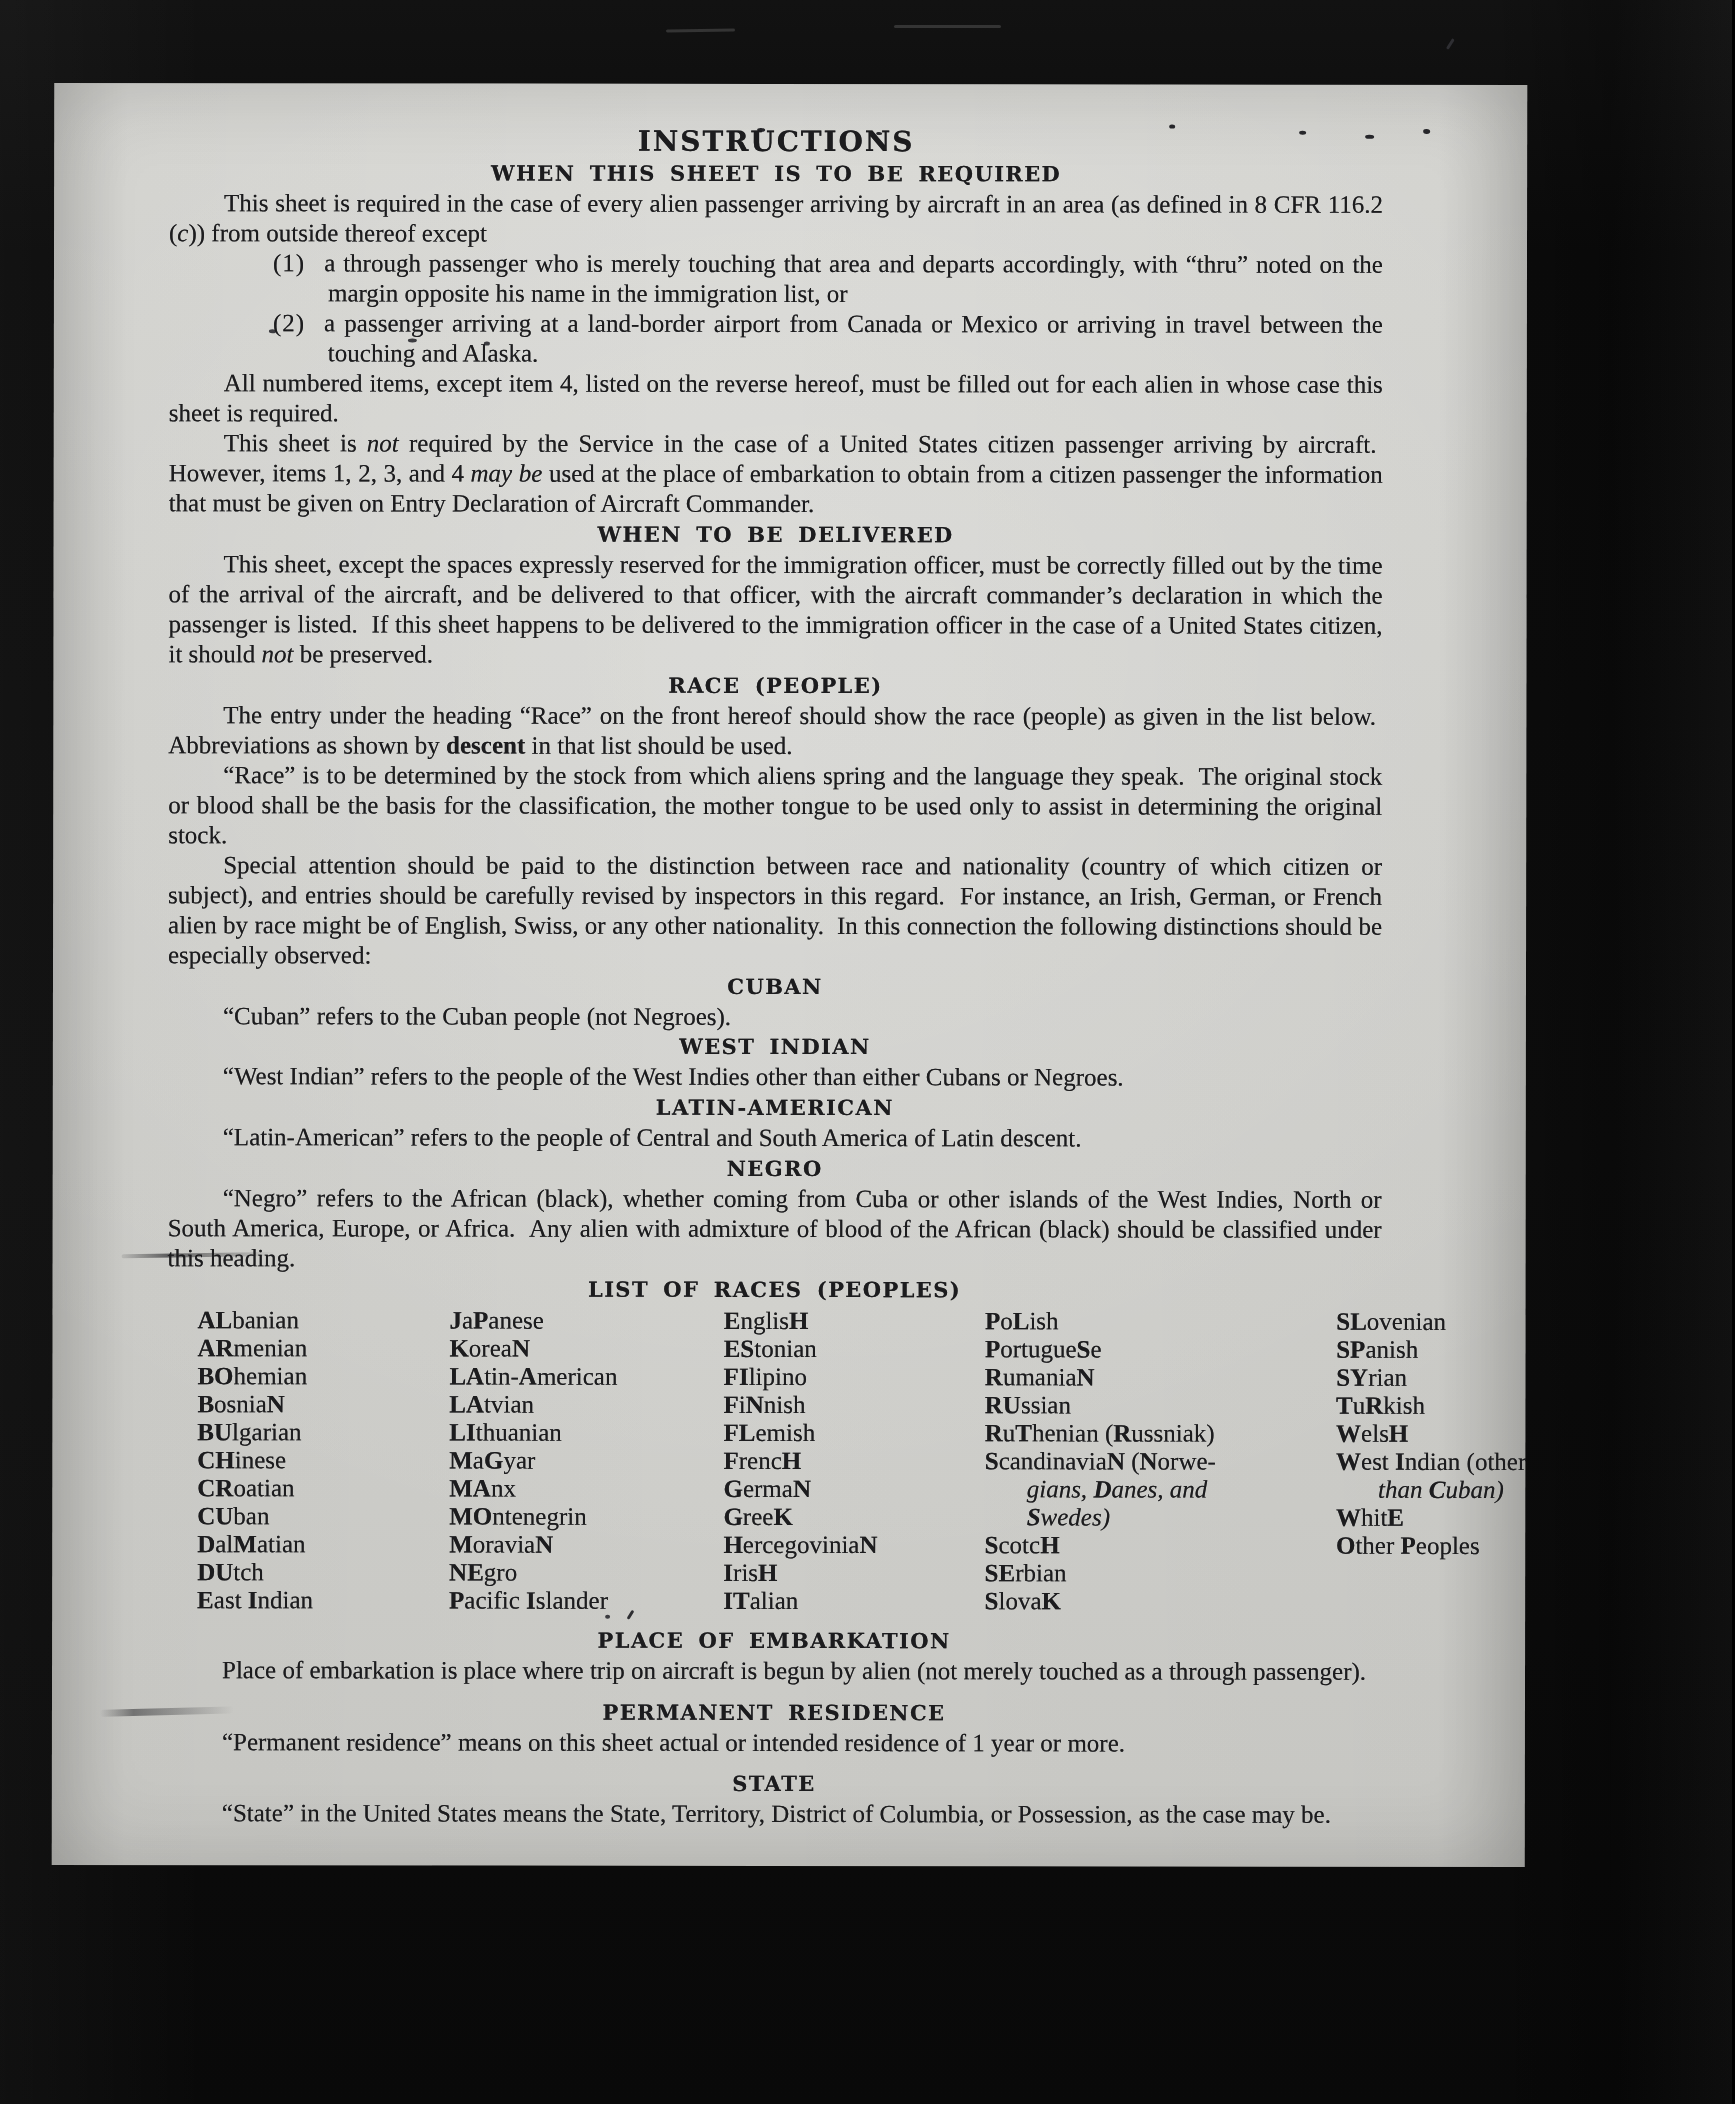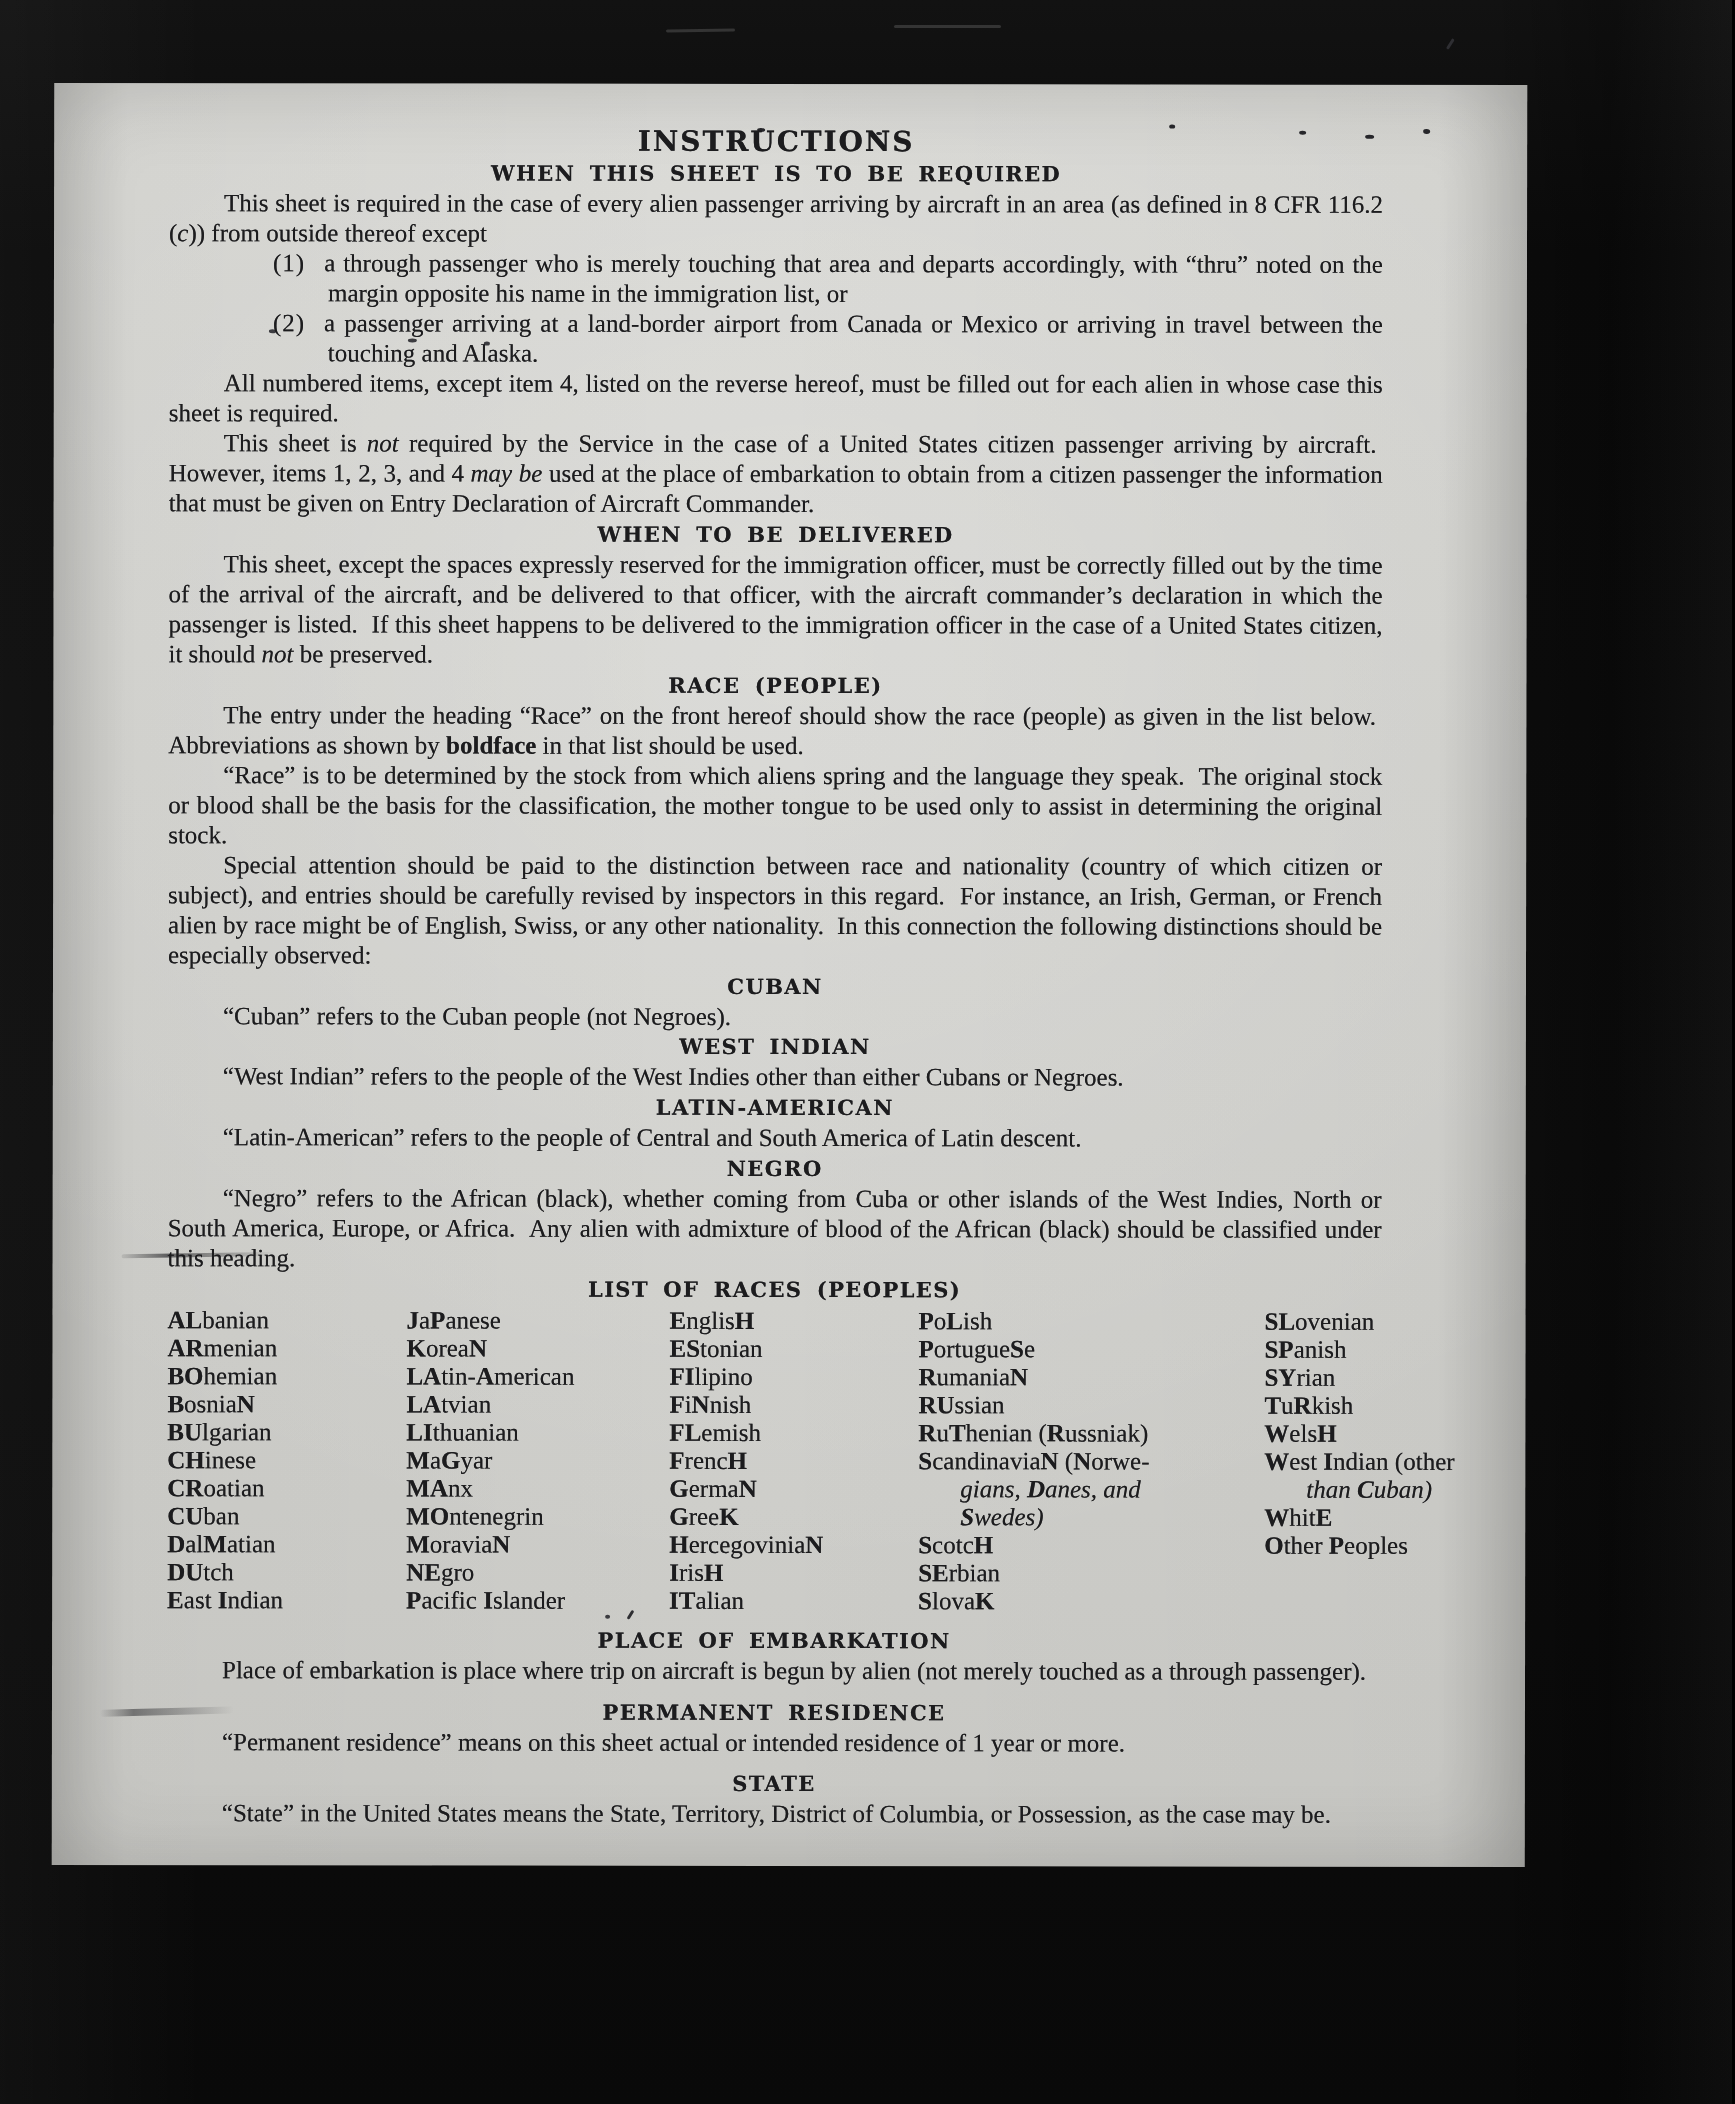--- a/index.html
+++ b/index.html
@@ -34,21 +34,21 @@
     font-family:"DejaVu Serif",serif;font-weight:700;
     font-size:21px;line-height:28px;letter-spacing:1.4px;word-spacing:5.7px;
     text-align:center;margin:1.9px 0 1px 0;
   }
   .sp{margin-top:12.4px;}
   p{margin:0;text-align:justify;}
   p.ind{text-indent:55px;}
   .numitem{padding-left:159px;text-indent:-55px;text-align:justify;}
   .num{letter-spacing:1px;margin-right:19px;}
   .races{display:flex;width:1359px;margin-top:2.9px;}
-  .rcol{line-height:28px;white-space:nowrap;}
+  .rcol{line-height:28px;white-space:nowrap;margin-left:30px;}
   .rc1{width:239px}.rc2{width:249px}.rc3{width:263px}.rc4{width:346px}.rc5{flex:1}
   .race-line b{font-weight:700;}
   .race-line.cont{padding-left:42px;font-style:italic;}
   
   .art{position:absolute;pointer-events:none;}
   .dash{background:#343434;height:2.9px;border-radius:1.9px;}
   .speck{background:#26262a;border-radius:45% 55% 50% 50%;}
   .pspeck{background:#3c3c40;border-radius:50%;}
   .smear{
     background:linear-gradient(90deg,rgba(45,45,48,0) 0%,rgba(45,45,48,0.55) 25%,rgba(45,45,48,0.30) 60%,rgba(45,45,48,0) 100%);
@@ -93,21 +93,21 @@
       <p class="ind">This sheet is required in the case of every alien passenger arriving by aircraft in an area (as defined in 8 CFR 116.2 (<i>c</i>)) from outside thereof except</p>
       <div class="numitem"><span class="num">(1)</span><span>a through passenger who is merely touching that area and departs accordingly, with “thru” noted on the margin opposite his name in the immigration list, or</span></div>
       <div class="numitem"><span class="num">(2)</span><span>a passenger arriving at a land-border airport from Canada or Mexico or arriving in travel between the touching and Alaska.</span></div>
       <p class="ind">All numbered items, except item 4, listed on the reverse hereof, must be filled out for each alien in whose case this sheet is required.</p>
       <p class="ind">This sheet is <i>not</i> required by the Service in the case of a United States citizen passenger arriving by aircraft.&nbsp; However, items 1, 2, 3, and 4 <i>may be</i> used at the place of embarkation to obtain from a citizen passenger the information that must be given on Entry Declaration of Aircraft Commander.</p>
 
       <div class="shead">WHEN TO BE DELIVERED</div>
       <p class="ind">This sheet, except the spaces expressly reserved for the immigration officer, must be correctly filled out by the time of the arrival of the aircraft, and be delivered to that officer, with the aircraft commander’s declaration in which the passenger is listed.&nbsp; If this sheet happens to be delivered to the immigration officer in the case of a United States citizen, it should <i>not</i> be preserved.</p>
 
       <div class="shead">RACE (PEOPLE)</div>
-      <p class="ind">The entry under the heading “Race” on the front hereof should show the race (people) as given in the list below.&nbsp; Abbreviations as shown by <b>boldface</b> in that list should be used.</p>
+      <p class="ind">The entry under the heading “Race” on the front hereof should show the race (people) as given in the list below.&nbsp; Abbreviations as shown by <b>descent</b> in that list should be used.</p>
       <p class="ind">“Race” is to be determined by the stock from which aliens spring and the language they speak.&nbsp; The original stock or blood shall be the basis for the classification, the mother tongue to be used only to assist in determining the original stock.</p>
       <p class="ind">Special attention should be paid to the distinction between race and nationality (country of which citizen or subject), and entries should be carefully revised by inspectors in this regard.&nbsp; For instance, an Irish, German, or French alien by race might be of English, Swiss, or any other nationality.&nbsp; In this connection the following distinctions should be especially observed:</p>
 
       <div class="shead">CUBAN</div>
       <p class="ind">“Cuban” refers to the Cuban people (not Negroes).</p>
 
       <div class="shead">WEST INDIAN</div>
       <p class="ind">“West Indian” refers to the people of the West Indies other than either Cubans or Negroes.</p>
 
       <div class="shead">LATIN-AMERICAN</div>

